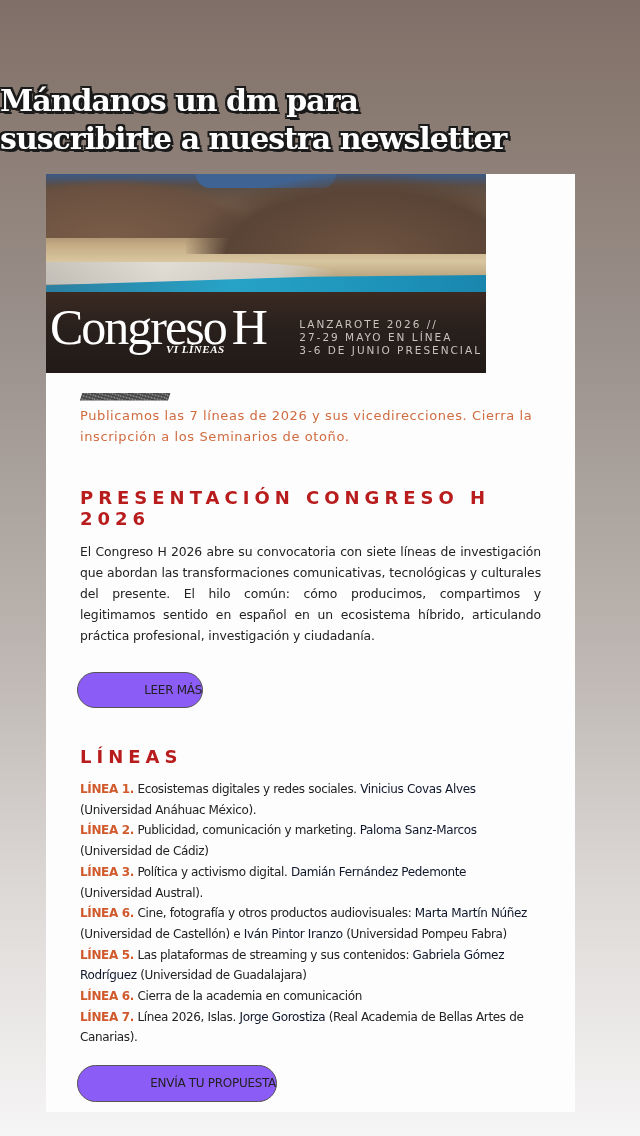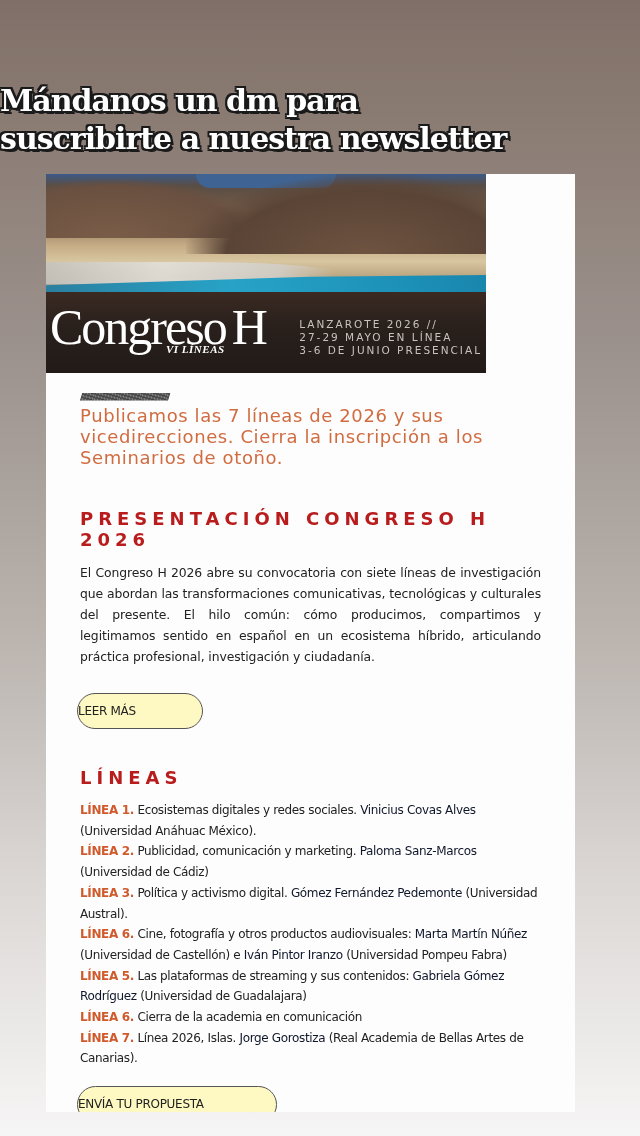--- a/index.html
+++ b/index.html
@@ -129,21 +129,21 @@
     white-space: nowrap;
     overflow: hidden;
     width: 340px;
     height: 12px;
     line-height: 12px;
   }
   .intro {
     margin-top: 2px;
     color: #d06c40;
     font-family: "DejaVu Sans", sans-serif;
-    font-size: 18px;
+    font-size: 13px;
     line-height: 21px;
     letter-spacing: 0.6px;
   }
   .section-title {
     margin-top: 40px;
     font-family: "DejaVu Sans", sans-serif;
     font-weight: bold;
     font-size: 18px;
     letter-spacing: 5px;
     color: #b91c1c;
@@ -155,25 +155,25 @@
     line-height: 21px;
     color: #222;
     text-align: justify;
     letter-spacing: -0.1px;
   }
   .pill-button {
     display: inline-block;
     box-sizing: border-box;
     border: 1px solid #555;
     border-radius: 20px;
-    background: #fef9c3;
+    background: #8b5cf6;
     color: #222;
     font-family: "DejaVu Sans", sans-serif;
     font-size: 12px;
-    text-align: left;
+    text-align: right;
     cursor: pointer;
     letter-spacing: -0.3px;
   }
   .btn-read {
     margin-top: 26px;
     margin-left: -3px;
     width: 126px;
     height: 36px;
     line-height: 34px;
   }
@@ -240,21 +240,21 @@
 
     <div class="section-title lines-title">LÍNEAS</div>
     <div class="lines-list">
       <span class="line-item">
         <span class="line-label">LÍNEA 1.</span><span> Ecosistemas digitales y redes sociales. </span><span class="person">Vinicius Covas Alves</span><span> (Universidad Anáhuac México).</span>
       </span>
       <span class="line-item">
         <span class="line-label">LÍNEA 2.</span><span> Publicidad, comunicación y marketing. </span><span class="person">Paloma Sanz-Marcos</span><span> (Universidad de Cádiz)</span>
       </span>
       <span class="line-item">
-        <span class="line-label">LÍNEA 3.</span><span> Política y activismo digital. </span><span class="person">Gómez Fernández Pedemonte</span><span> (Universidad Austral).</span>
+        <span class="line-label">LÍNEA 3.</span><span> Política y activismo digital. </span><span class="person">Damián Fernández Pedemonte</span><span> (Universidad Austral).</span>
       </span>
       <span class="line-item">
         <span class="line-label">LÍNEA 6.</span><span> Cine, fotografía y otros productos audiovisuales: </span><span class="person">Marta Martín Núñez</span><span> (Universidad de Castellón) e </span><span class="person">Iván Pintor Iranzo</span><span> (Universidad Pompeu Fabra)</span>
       </span>
       <span class="line-item">
         <span class="line-label">LÍNEA 5.</span><span> Las plataformas de streaming y sus contenidos: </span><span class="person">Gabriela Gómez Rodríguez</span><span> (Universidad de Guadalajara)</span>
       </span>
       <span class="line-item">
         <span class="line-label">LÍNEA 6.</span><span> Cierra de la academia en comunicación</span>
       </span>

